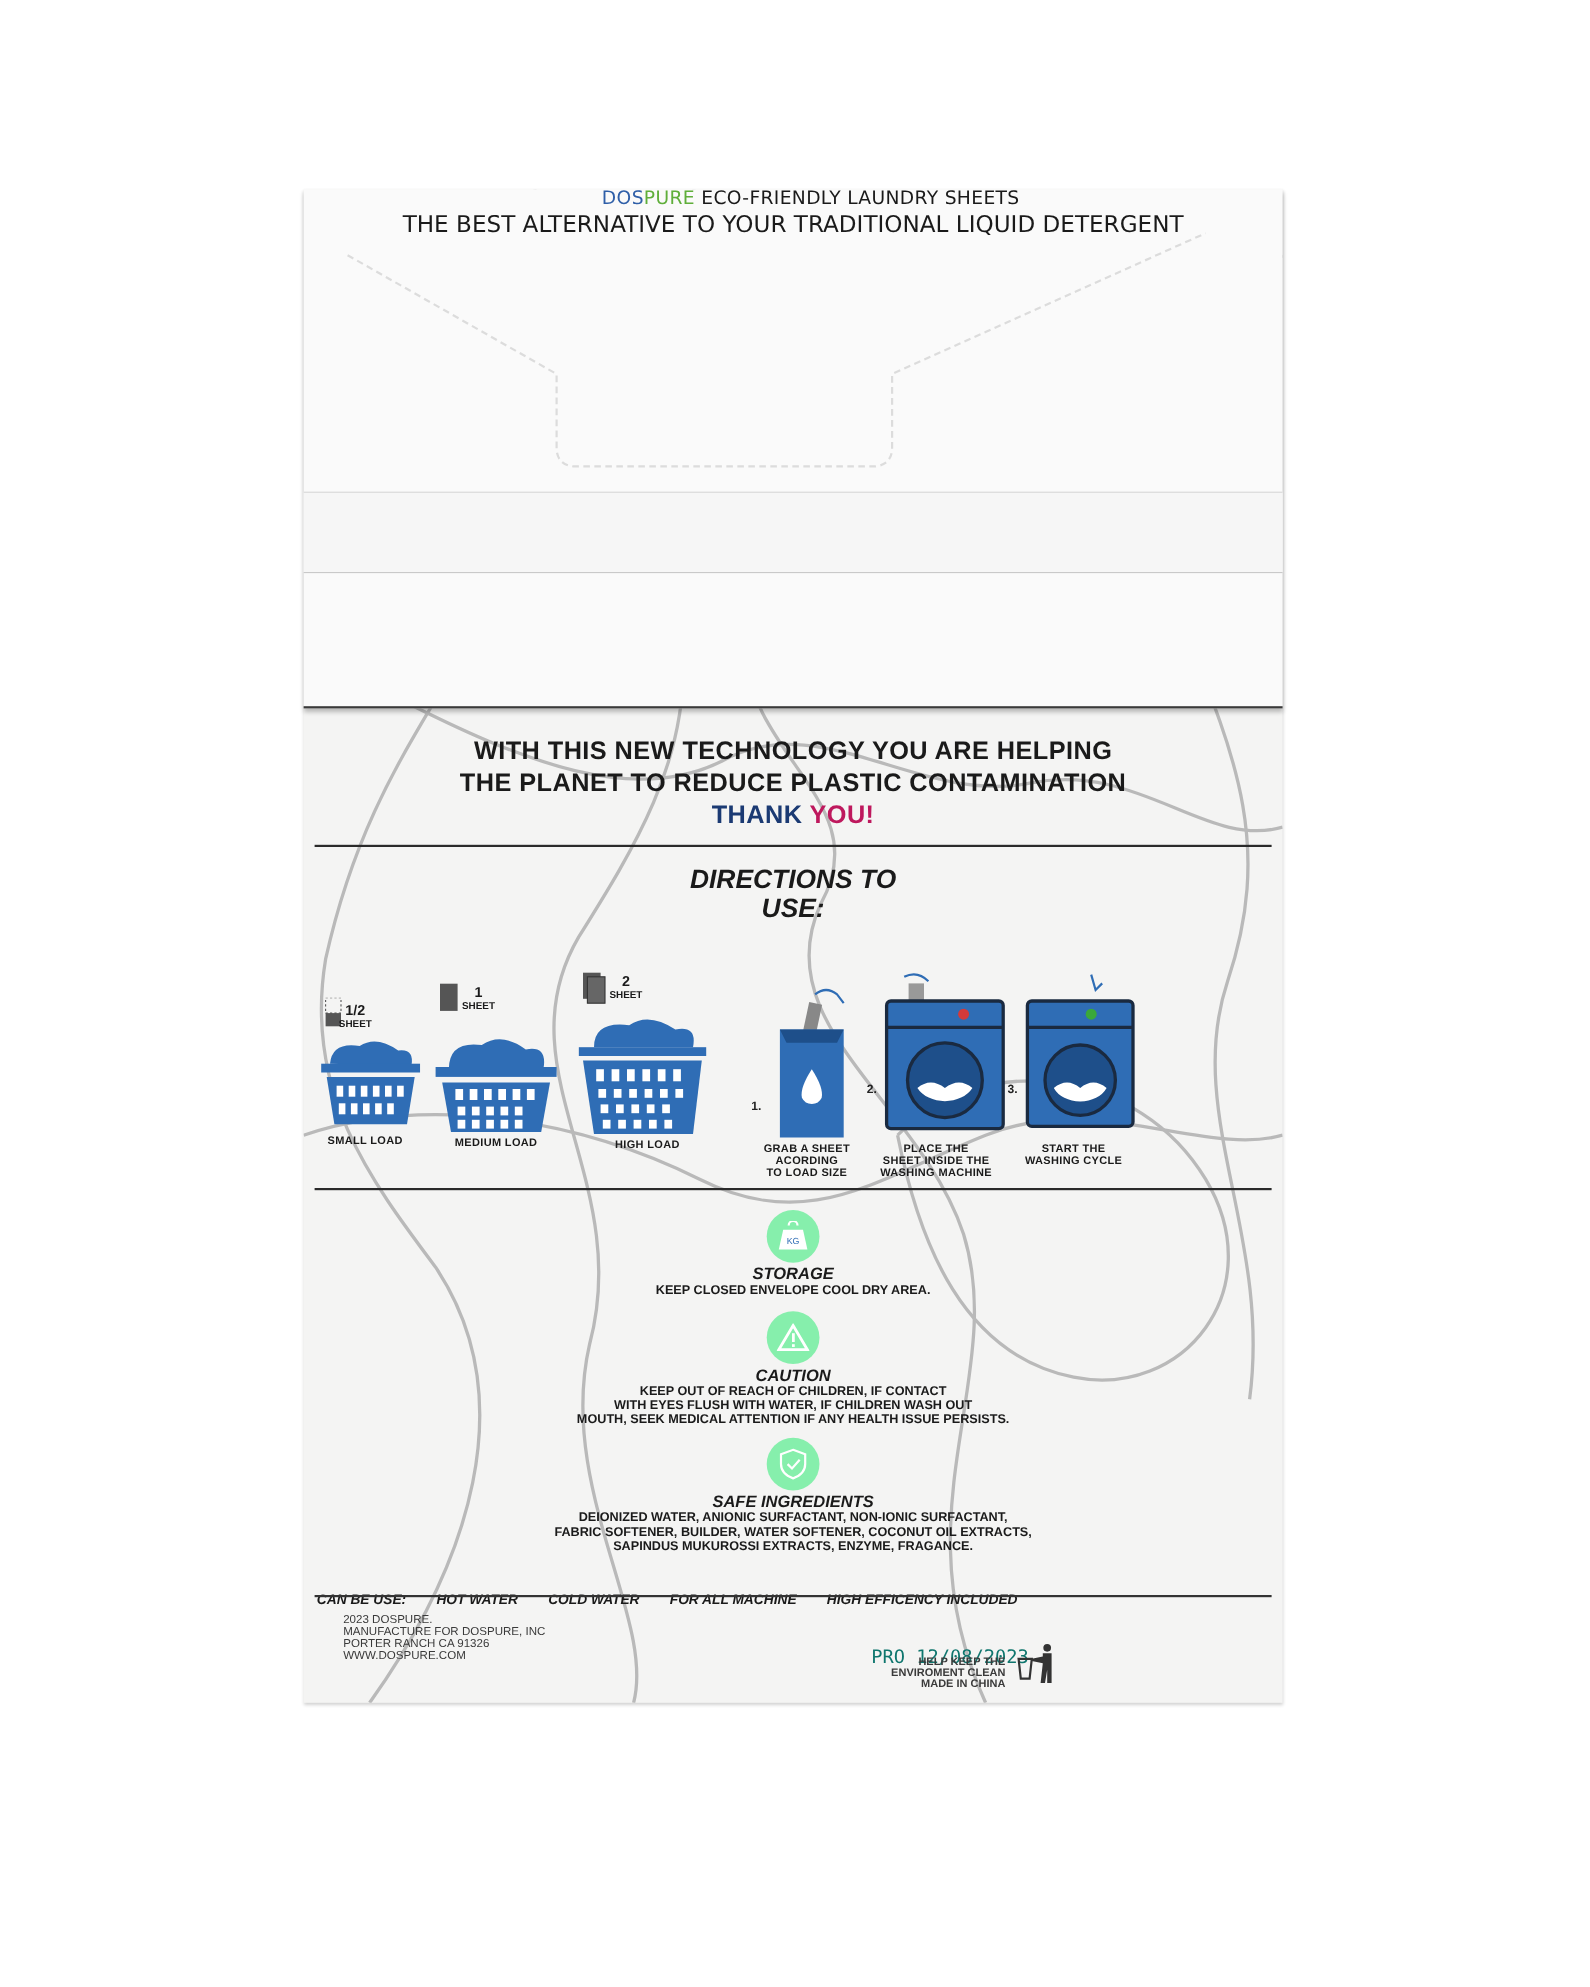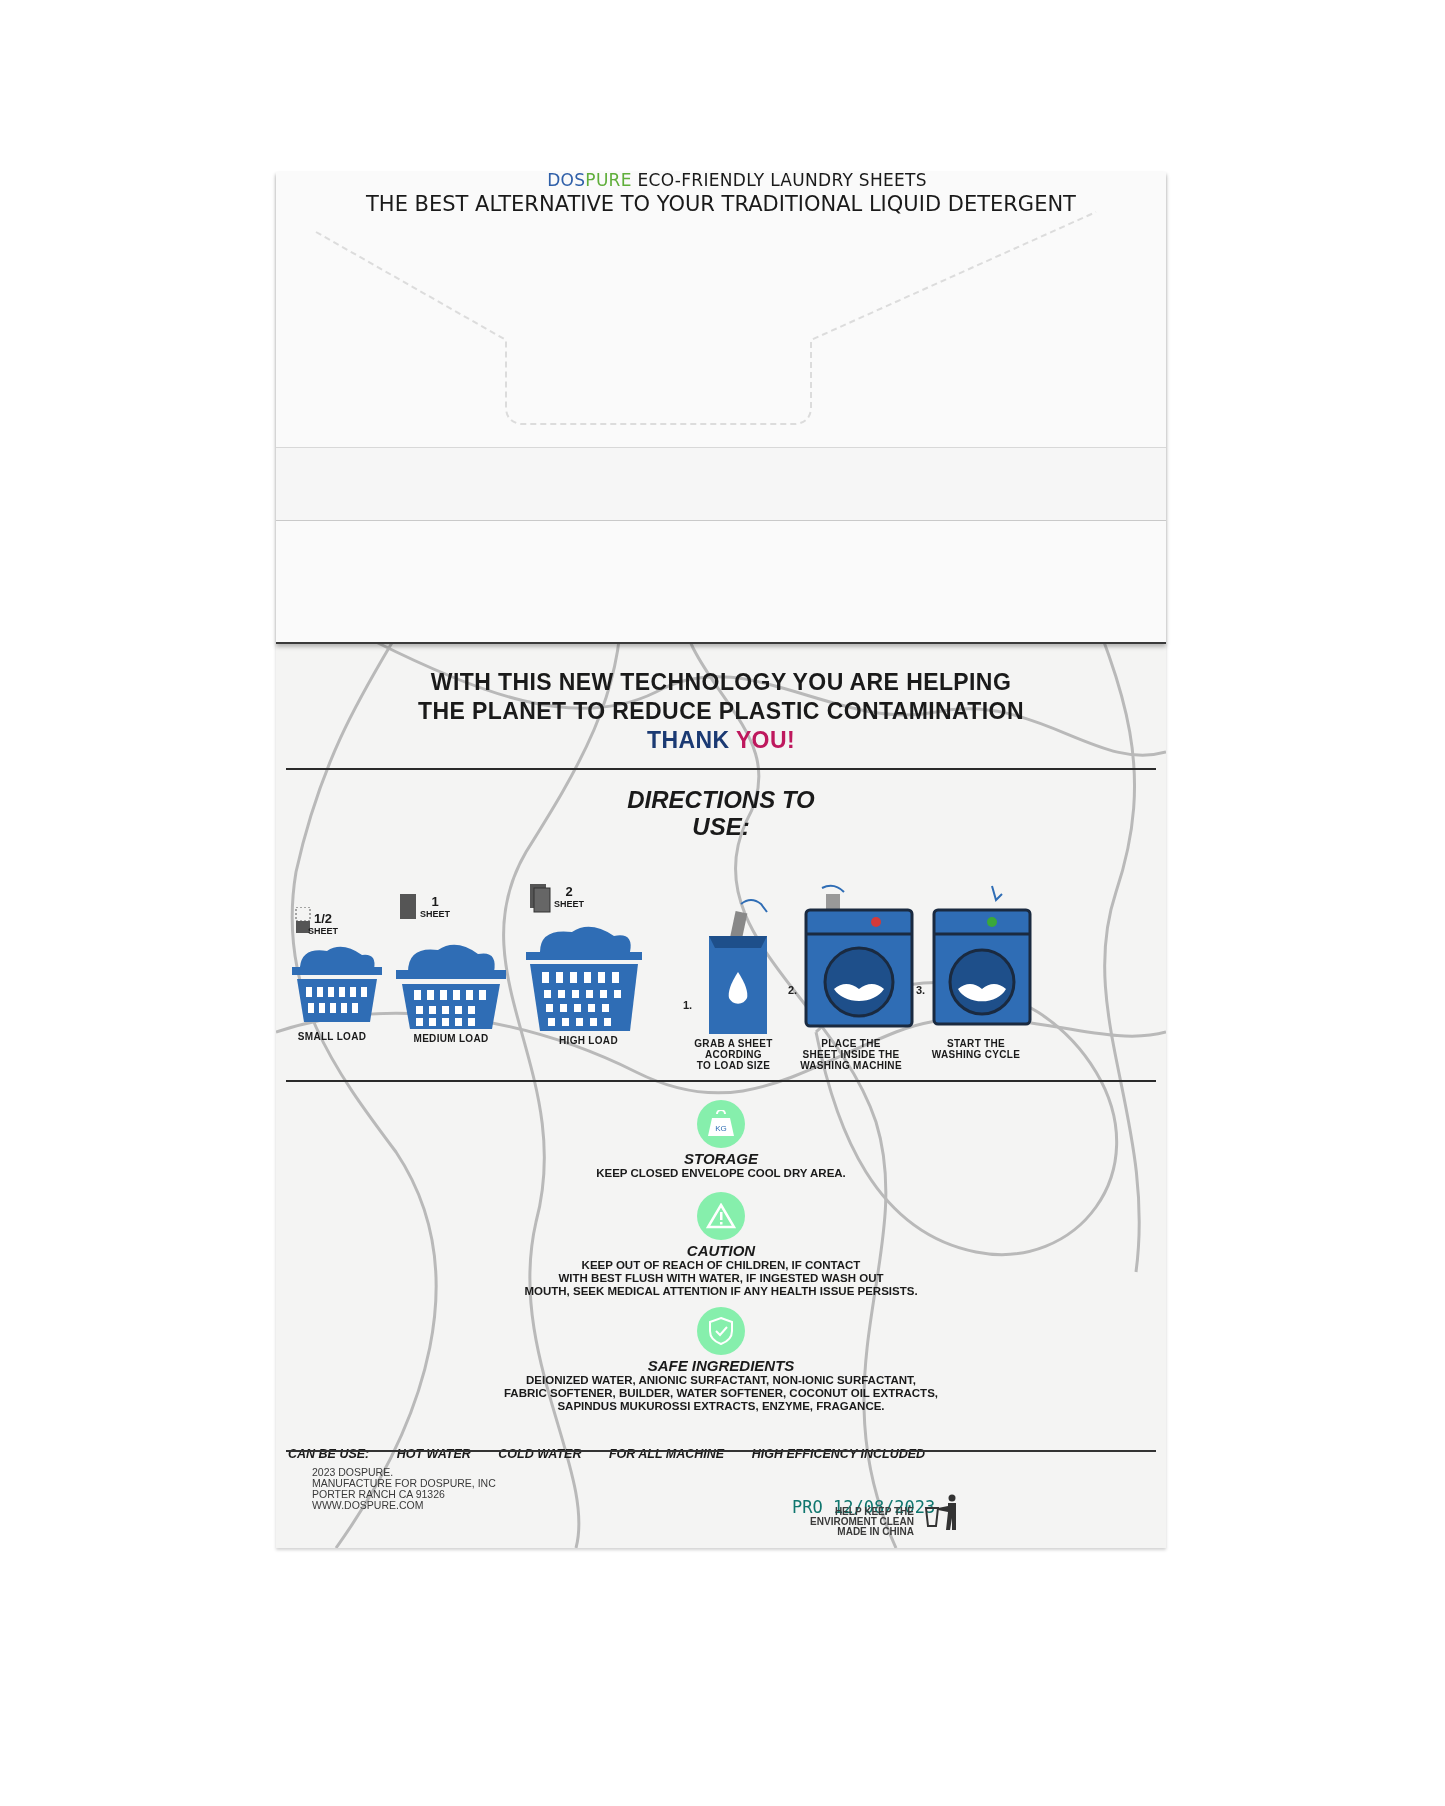--- a/index.html
+++ b/index.html
@@ -225,21 +225,21 @@
   <div class="sec" style="top:1020px">
     <div class="circle">
       <svg width="30" height="26">
           <path d="M15 2 L28 24 L2 24 Z" fill="none" stroke="#fff" stroke-width="2.5"></path>
           <rect x="14" y="9" width="2.5" height="8" fill="#fff"></rect>
           <rect x="14" y="19" width="2.5" height="2.5" fill="#fff"></rect>
         </svg>
     </div>
     <div class="sec-title">CAUTION</div>
     <div class="sec-body">KEEP OUT OF REACH OF CHILDREN, IF CONTACT</div>
-    <div class="sec-body">WITH BEST FLUSH WITH WATER, IF INGESTED WASH OUT</div>
+    <div class="sec-body">WITH EYES FLUSH WITH WATER, IF CHILDREN WASH OUT</div>
     <div class="sec-body">MOUTH, SEEK MEDICAL ATTENTION IF ANY HEALTH ISSUE PERSISTS.</div>
   </div>
 
   <div class="sec" style="top:1135px">
     <div class="circle">
       <svg width="28" height="30">
           <path d="M14 2 L25 6 L25 15 Q25 24 14 28 Q3 24 3 15 L3 6 Z" fill="none" stroke="#fff" stroke-width="2"></path>
           <path d="M9 15 L13 19 L20 11" fill="none" stroke="#fff" stroke-width="2"></path>
         </svg>
     </div>

